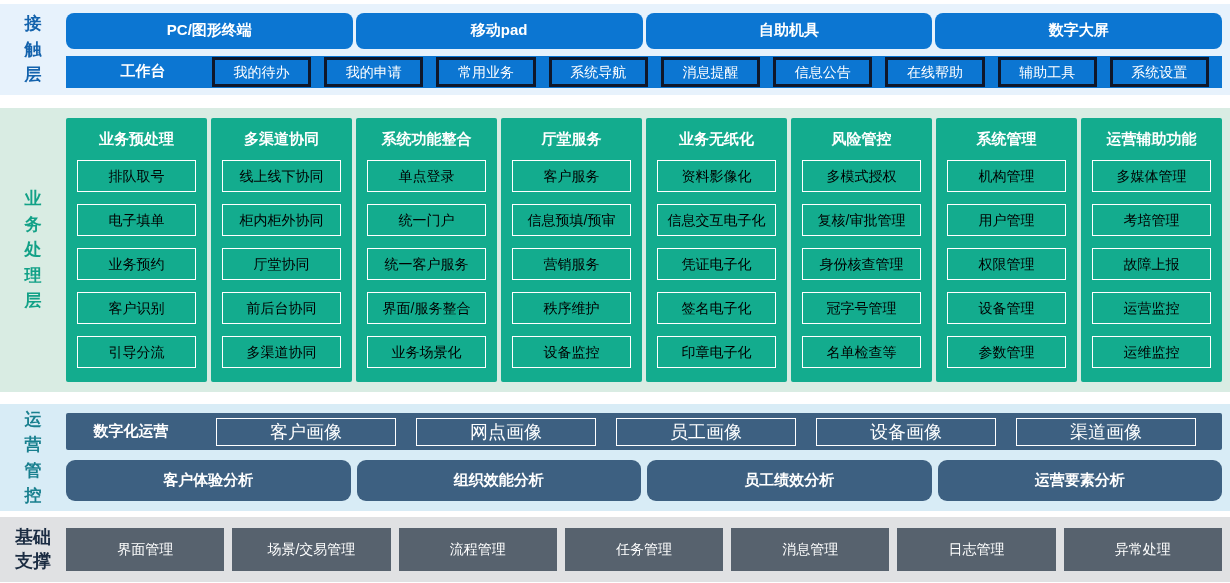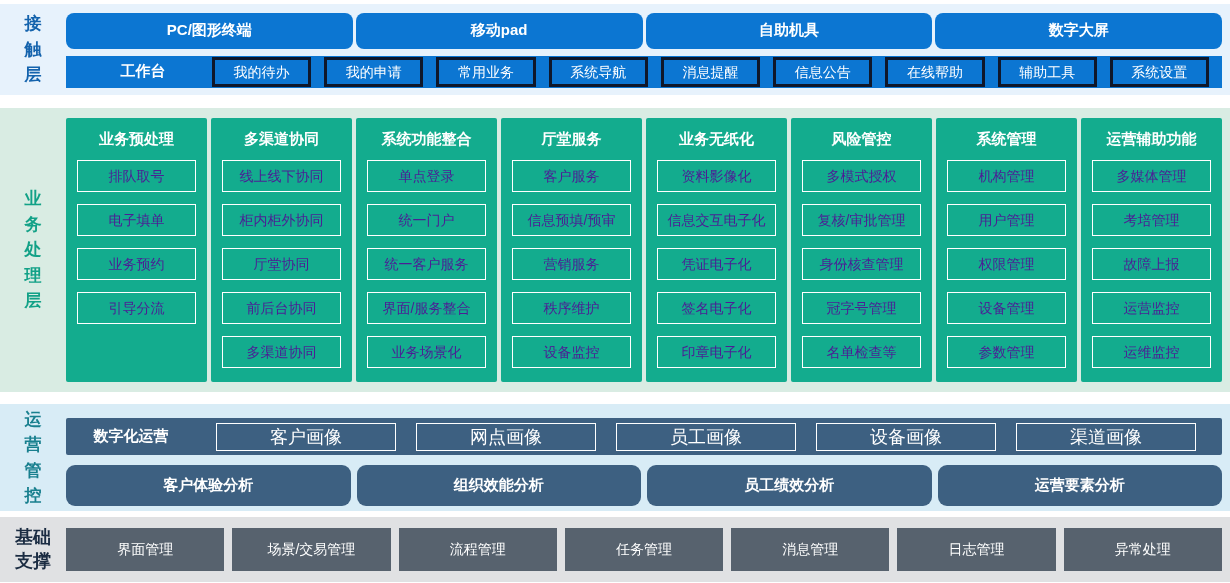--- a/index.html
+++ b/index.html
@@ -28,29 +28,29 @@
            color:#fff;font-size:14px;}
 
   
   .band-business{margin-top:13px;height:284px;background:#d9ece3;}
   .band-business .vtext{color:#12a187;}
   .columns{flex:1;display:flex;gap:4px;padding:10px 8px 10px 0;box-sizing:border-box;}
   .col{flex:1;background:#13ac8e;border-radius:2px;padding:9px 11px 12px;display:flex;
        flex-direction:column;box-sizing:border-box;}
   .col-title{text-align:center;color:#fff;font-weight:bold;font-size:15px;line-height:24px;
              height:24px;margin-bottom:9px;white-space:nowrap;}
-  .col-item{border:1px solid #fff;color:#4c1d95;font-size:14px;display:flex;align-items:center;
+  .col-item{border:1px solid #fff;color:#000000;font-size:14px;display:flex;align-items:center;
             justify-content:center;text-align:center;height:32px;margin-bottom:12px;
             line-height:1.05;padding:0 8px;box-sizing:border-box;}
   .col-item:last-child{margin-bottom:0;}
 
   
   .band-ops{margin-top:12px;height:107px;background:#d8ecf6;}
   .band-ops .vtext{color:#187f8e;}
-  .ops-content{flex:1;padding:9px 8px 0 0;box-sizing:border-box;display:flex;flex-direction:column;justify-content:center;}
+  .ops-content{flex:1;padding:9px 8px 0 0;box-sizing:border-box;display:flex;flex-direction:column;}
   .ops-bar{height:37px;background:#3d6081;border-radius:2px;display:flex;align-items:center;
            gap:20px;padding:0 26px 0 0;margin-bottom:10px;box-sizing:border-box;}
   .ops-label{width:130px;text-align:center;color:#fff;font-weight:bold;font-size:15px;flex-shrink:0;}
   .ops-item{flex:1;border:1px solid #fff;height:26px;line-height:26px;text-align:center;
             color:#fff;font-size:18px;}
   .analysis-row{display:flex;gap:6px;height:41px;}
   .analysis{flex:1;background:#3d6081;border-radius:9px;color:#fff;font-weight:bold;font-size:15px;
             display:flex;align-items:center;justify-content:center;}
 
   
@@ -95,20 +95,21 @@
     <div class="vlabel">
       <div class="vtext">业务处理层</div>
     </div>
     <div class="columns">
 
       <div class="col">
         <div class="col-title">业务预处理</div>
         <div class="col-item">排队取号</div>
         <div class="col-item">电子填单</div>
         <div class="col-item">业务预约</div>
+        <div class="col-item">客户识别</div>
         <div class="col-item">引导分流</div>
       </div>
 
       <div class="col">
         <div class="col-title">多渠道协同</div>
         <div class="col-item">线上线下协同</div>
         <div class="col-item">柜内柜外协同</div>
         <div class="col-item">厅堂协同</div>
         <div class="col-item">前后台协同</div>
         <div class="col-item">多渠道协同</div>

